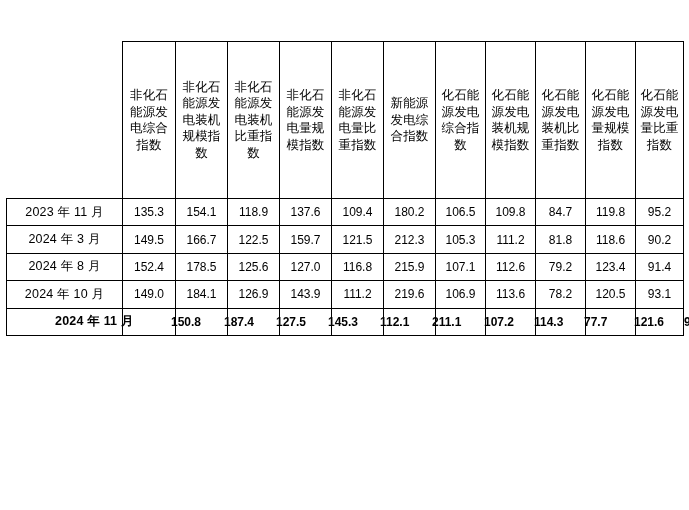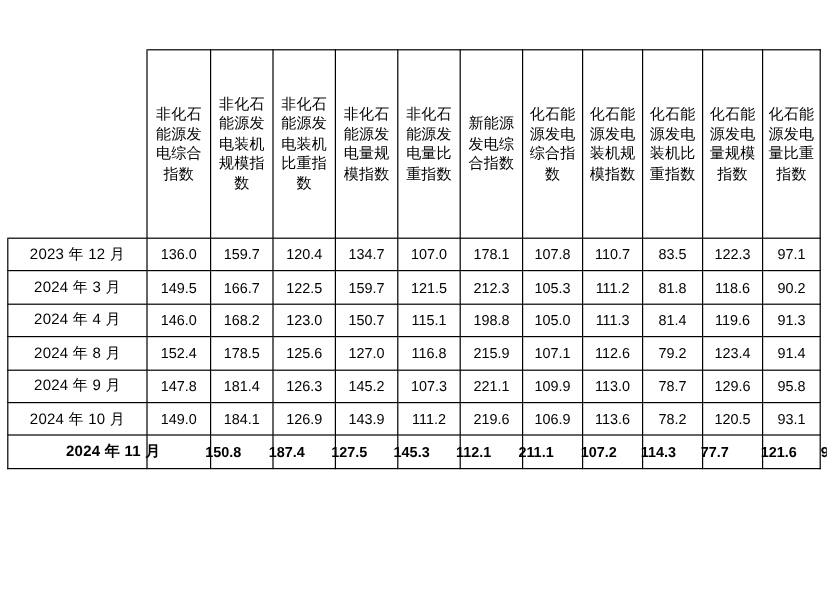--- a/index.html
+++ b/index.html
@@ -130,88 +130,60 @@
         <th class="hdr">
             <span class="hdr-inner">化石能源发电量规模指数</span>
           </th>
         <th class="hdr">
             <span class="hdr-inner">化石能源发电量比重指数</span>
           </th>
       </tr>
     </thead>
     <tbody>
       <tr>
-        <td class="rowlabel">2023 年 12 月</td>
-        <td>136.0</td>
-        <td>159.7</td>
-        <td>120.4</td>
-        <td>134.7</td>
-        <td>107.0</td>
-        <td>178.1</td>
-        <td>107.8</td>
-        <td>110.7</td>
-        <td>83.5</td>
-        <td>122.3</td>
-        <td>97.1</td>
+        <td class="rowlabel">2023 年 11 月</td>
+        <td>135.3</td>
+        <td>154.1</td>
+        <td>118.9</td>
+        <td>137.6</td>
+        <td>109.4</td>
+        <td>180.2</td>
+        <td>106.5</td>
+        <td>109.8</td>
+        <td>84.7</td>
+        <td>119.8</td>
+        <td>95.2</td>
       </tr>
       <tr>
         <td class="rowlabel">2024 年 3 月</td>
         <td>149.5</td>
         <td>166.7</td>
         <td>122.5</td>
         <td>159.7</td>
         <td>121.5</td>
         <td>212.3</td>
         <td>105.3</td>
         <td>111.2</td>
         <td>81.8</td>
         <td>118.6</td>
         <td>90.2</td>
       </tr>
       <tr>
-        <td class="rowlabel">2024 年 4 月</td>
-        <td>146.0</td>
-        <td>168.2</td>
-        <td>123.0</td>
-        <td>150.7</td>
-        <td>115.1</td>
-        <td>198.8</td>
-        <td>105.0</td>
-        <td>111.3</td>
-        <td>81.4</td>
-        <td>119.6</td>
-        <td>91.3</td>
-      </tr>
-      <tr>
         <td class="rowlabel">2024 年 8 月</td>
         <td>152.4</td>
         <td>178.5</td>
         <td>125.6</td>
         <td>127.0</td>
         <td>116.8</td>
         <td>215.9</td>
         <td>107.1</td>
         <td>112.6</td>
         <td>79.2</td>
         <td>123.4</td>
         <td>91.4</td>
-      </tr>
-      <tr>
-        <td class="rowlabel">2024 年 9 月</td>
-        <td>147.8</td>
-        <td>181.4</td>
-        <td>126.3</td>
-        <td>145.2</td>
-        <td>107.3</td>
-        <td>221.1</td>
-        <td>109.9</td>
-        <td>113.0</td>
-        <td>78.7</td>
-        <td>129.6</td>
-        <td>95.8</td>
       </tr>
       <tr>
         <td class="rowlabel">2024 年 10 月</td>
         <td>149.0</td>
         <td>184.1</td>
         <td>126.9</td>
         <td>143.9</td>
         <td>111.2</td>
         <td>219.6</td>
         <td>106.9</td>

